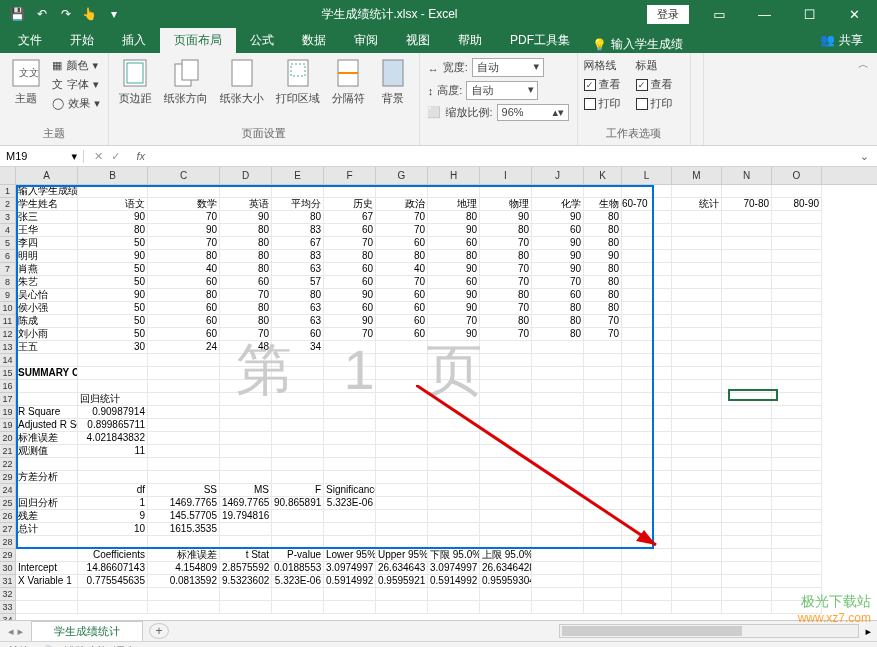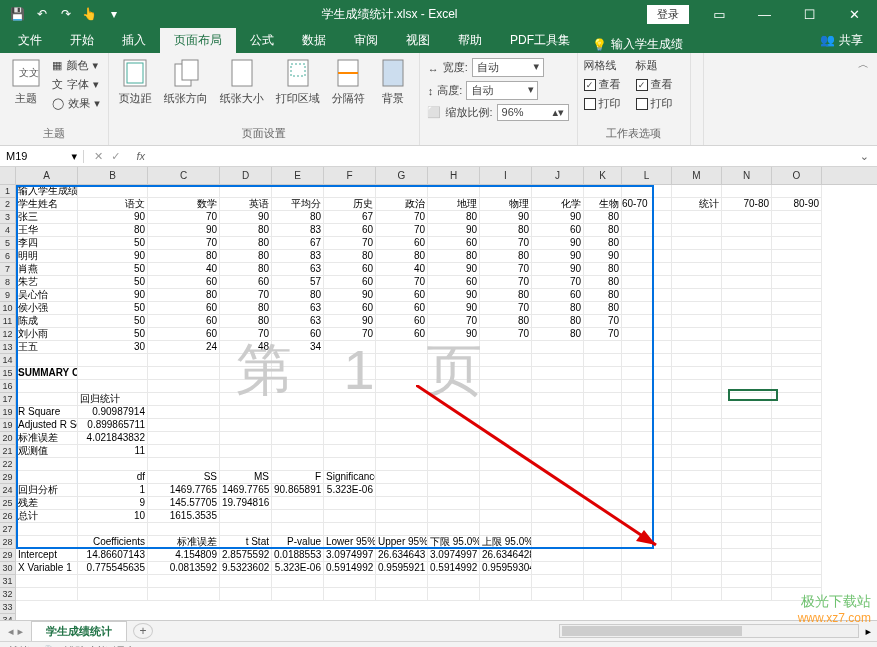--- a/index.html
+++ b/index.html
@@ -54,21 +54,21 @@
 .cell.r { text-align: right; }
 .cell.bold { font-weight: bold; }
 .page-break-rect { position: absolute; border: 2px solid #0070e0; pointer-events: none; }
 .watermark { position: absolute; font-size: 56px; color: #ccc; font-weight: 300; pointer-events: none; letter-spacing: 18px; }
 .selected-cell { position: absolute; border: 2px solid #217346; pointer-events: none; }
 .red-arrow { position: absolute; pointer-events: none; }
 
 
 .sheet-tabs { height: 21px; display: flex; align-items: center; border-top: 1px solid #ccc; font-size: 11px; background: #f3f3f3; }
 .sheet-nav { display: flex; gap: 4px; padding: 0 8px; color: #888; }
-.sheet-tab { padding: 2px 14px; border: 1px solid #ccc; border-bottom: none; background: #fff; color: #217346; font-weight: bold; }
+.sheet-tab { padding: 2px 22px; border: 1px solid #ccc; border-bottom: none; background: #fff; color: #217346; font-weight: normal; }
 .add-sheet { width: 20px; text-align: center; color: #666; border: 1px solid #ccc; border-radius: 50%; margin-left: 6px; font-size: 12px; line-height: 14px; }
 .h-scroll { margin-left: auto; width: 300px; height: 14px; background: #f0f0f0; border: 1px solid #ccc; position: relative; }
 .h-thumb { position: absolute; left: 2px; width: 180px; height: 10px; top: 1px; background: #cdcdcd; }
 
 
 .status-bar { height: 20px; background: #f3f3f3; border-top: 1px solid #d4d4d4; display: flex; align-items: center; font-size: 11px; color: #666; padding: 0 8px; }
 
 
 .site-mark { position: absolute; right: 6px; bottom: 22px; font-size: 14px; color: #4db34d; opacity: 0.8; text-align: right; }
 .site-mark .url { color: #ff8c00; font-size: 12px; }
@@ -722,20 +722,37 @@
           <div class="cell" style="width: 52px;"></div>
           <div class="cell" style="width: 52px;"></div>
           <div class="cell" style="width: 52px;"></div>
           <div class="cell" style="width: 38px;"></div>
           <div class="cell" style="width: 50px;"></div>
           <div class="cell" style="width: 50px;"></div>
           <div class="cell" style="width: 50px;"></div>
           <div class="cell" style="width: 50px;"></div>
         </div>
         <div class="cell-row">
+          <div class="cell" style="width: 62px;">方差分析</div>
+          <div class="cell" style="width: 70px;"></div>
+          <div class="cell" style="width: 72px;"></div>
+          <div class="cell" style="width: 52px;"></div>
+          <div class="cell" style="width: 52px;"></div>
+          <div class="cell" style="width: 52px;"></div>
+          <div class="cell" style="width: 52px;"></div>
+          <div class="cell" style="width: 52px;"></div>
+          <div class="cell" style="width: 52px;"></div>
+          <div class="cell" style="width: 52px;"></div>
+          <div class="cell" style="width: 38px;"></div>
+          <div class="cell" style="width: 50px;"></div>
+          <div class="cell" style="width: 50px;"></div>
+          <div class="cell" style="width: 50px;"></div>
+          <div class="cell" style="width: 50px;"></div>
+        </div>
+        <div class="cell-row">
           <div class="cell" style="width: 62px;"></div>
           <div class="cell r" style="width: 70px;">df</div>
           <div class="cell r" style="width: 72px;">SS</div>
           <div class="cell r" style="width: 52px;">MS</div>
           <div class="cell r" style="width: 52px;">F</div>
           <div class="cell r" style="width: 52px;">Significance F</div>
           <div class="cell r" style="width: 52px;"></div>
           <div class="cell r" style="width: 52px;"></div>
           <div class="cell r" style="width: 52px;"></div>
           <div class="cell r" style="width: 52px;"></div>

